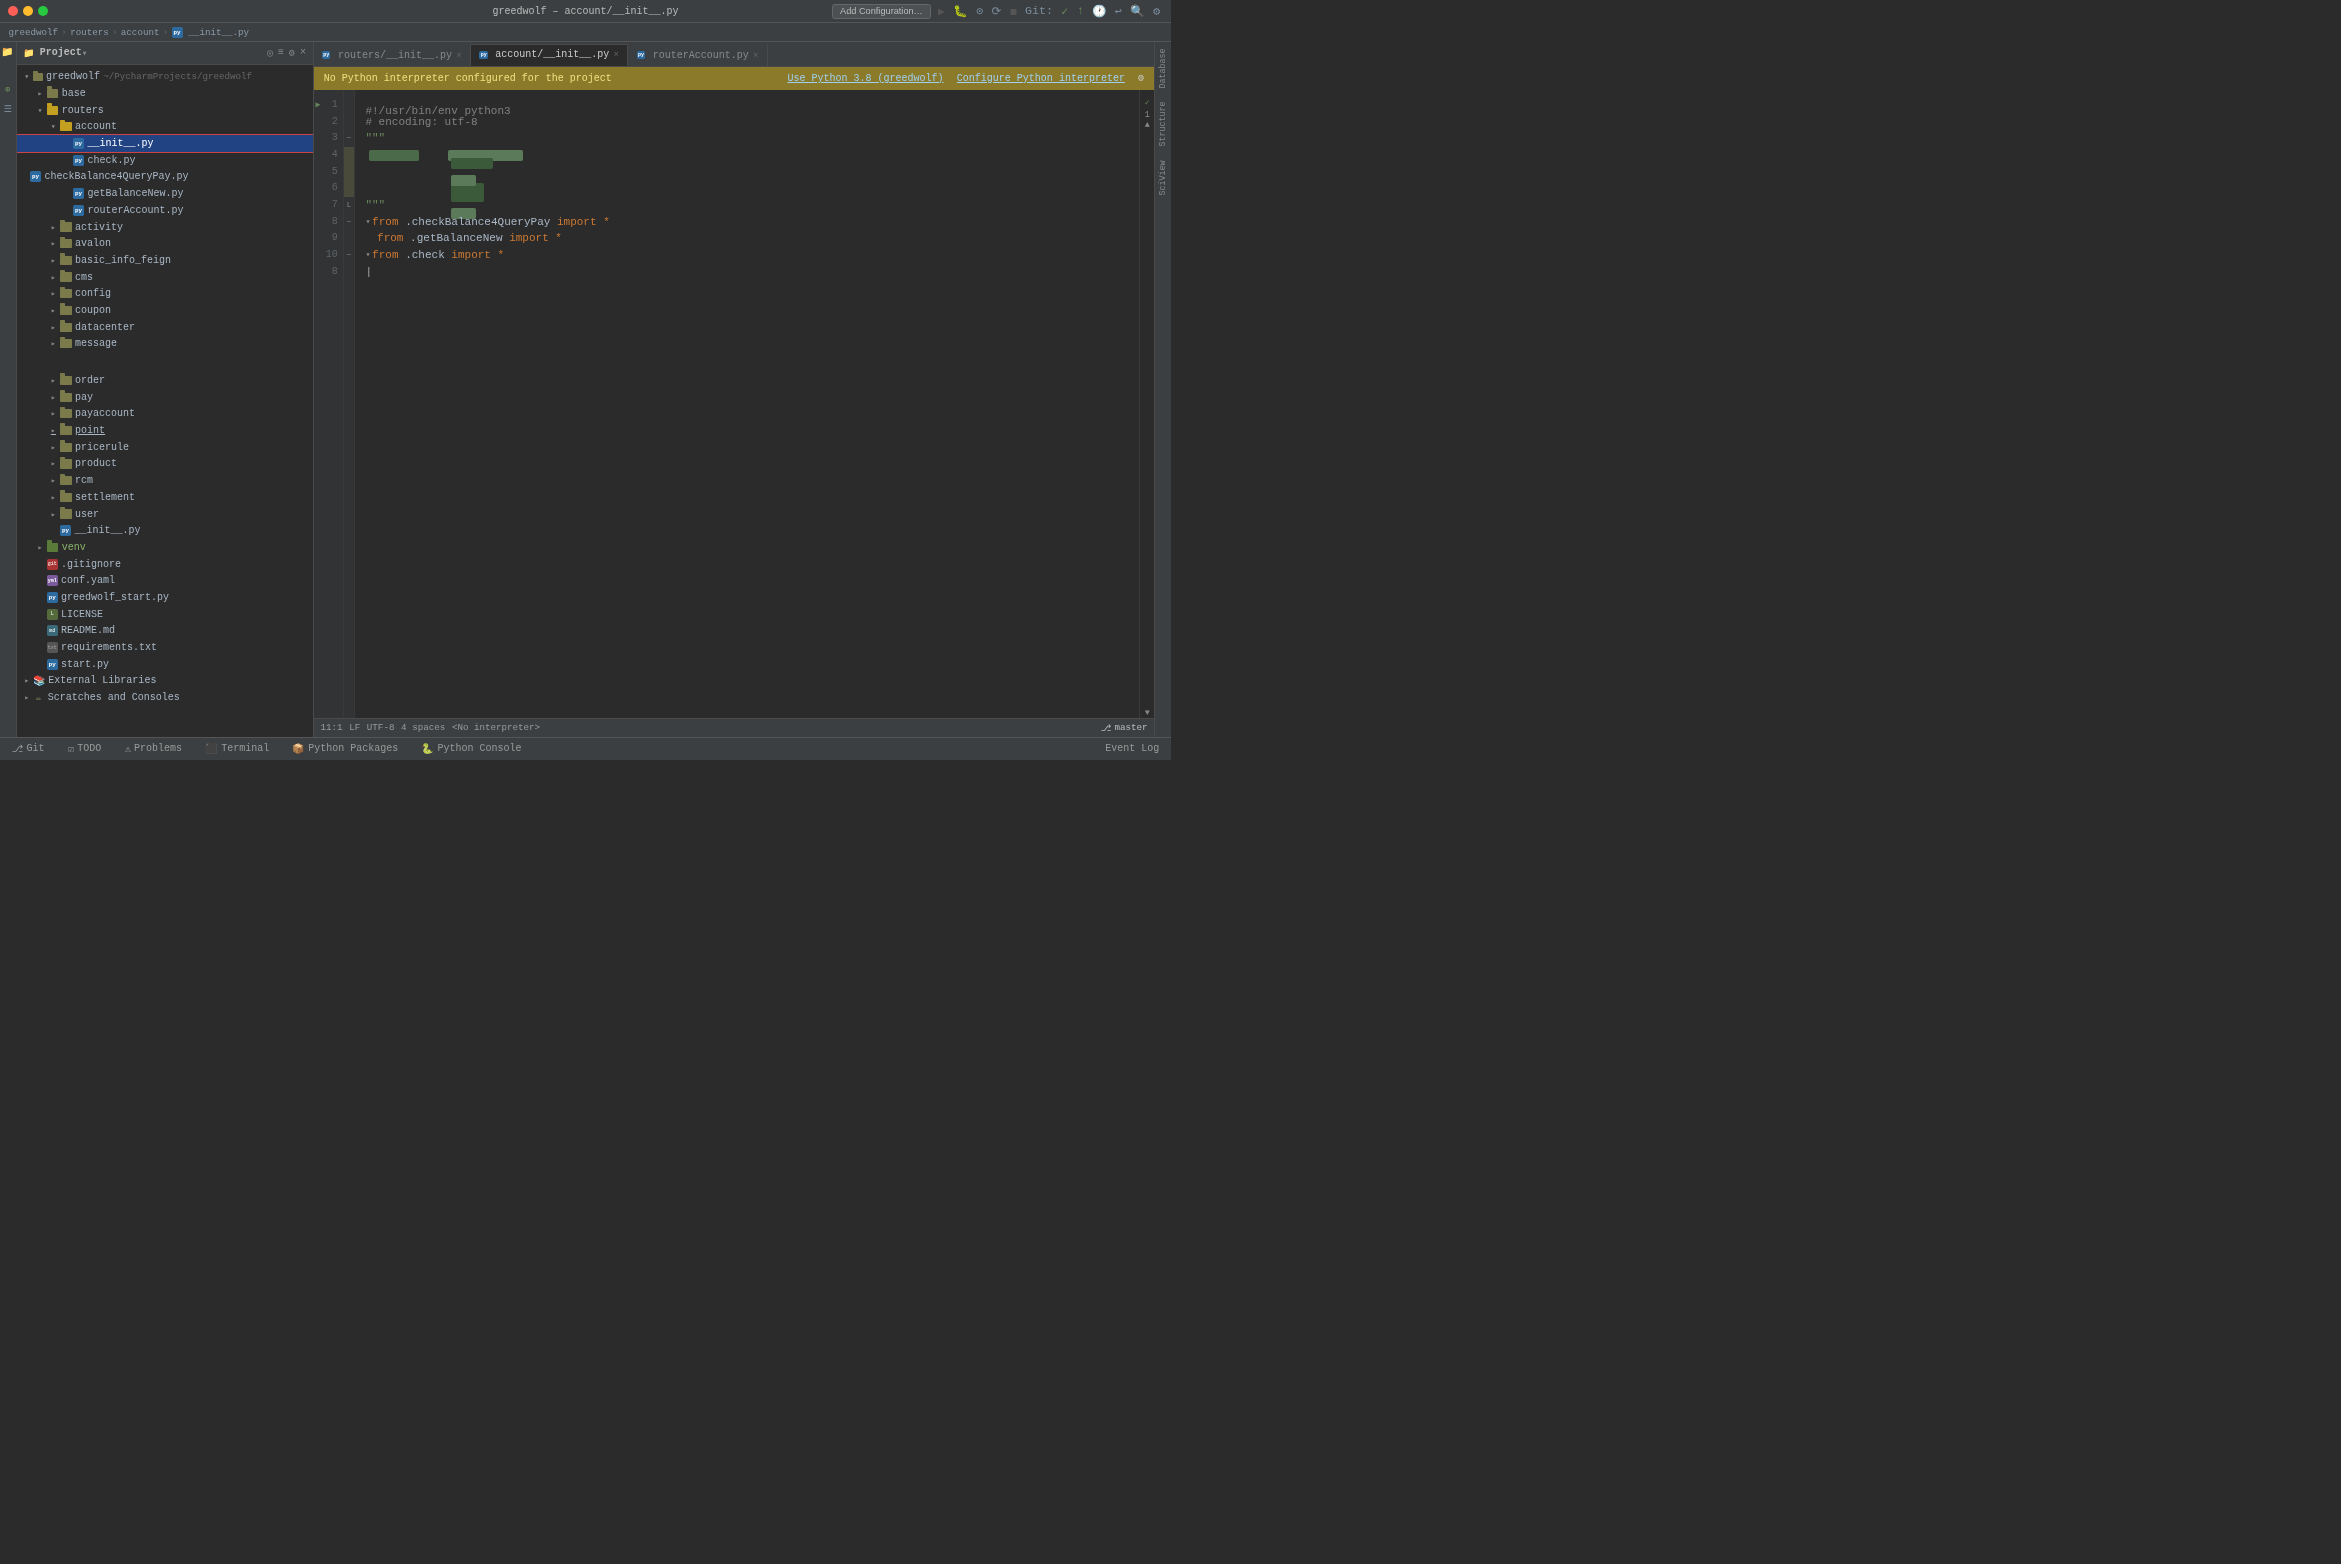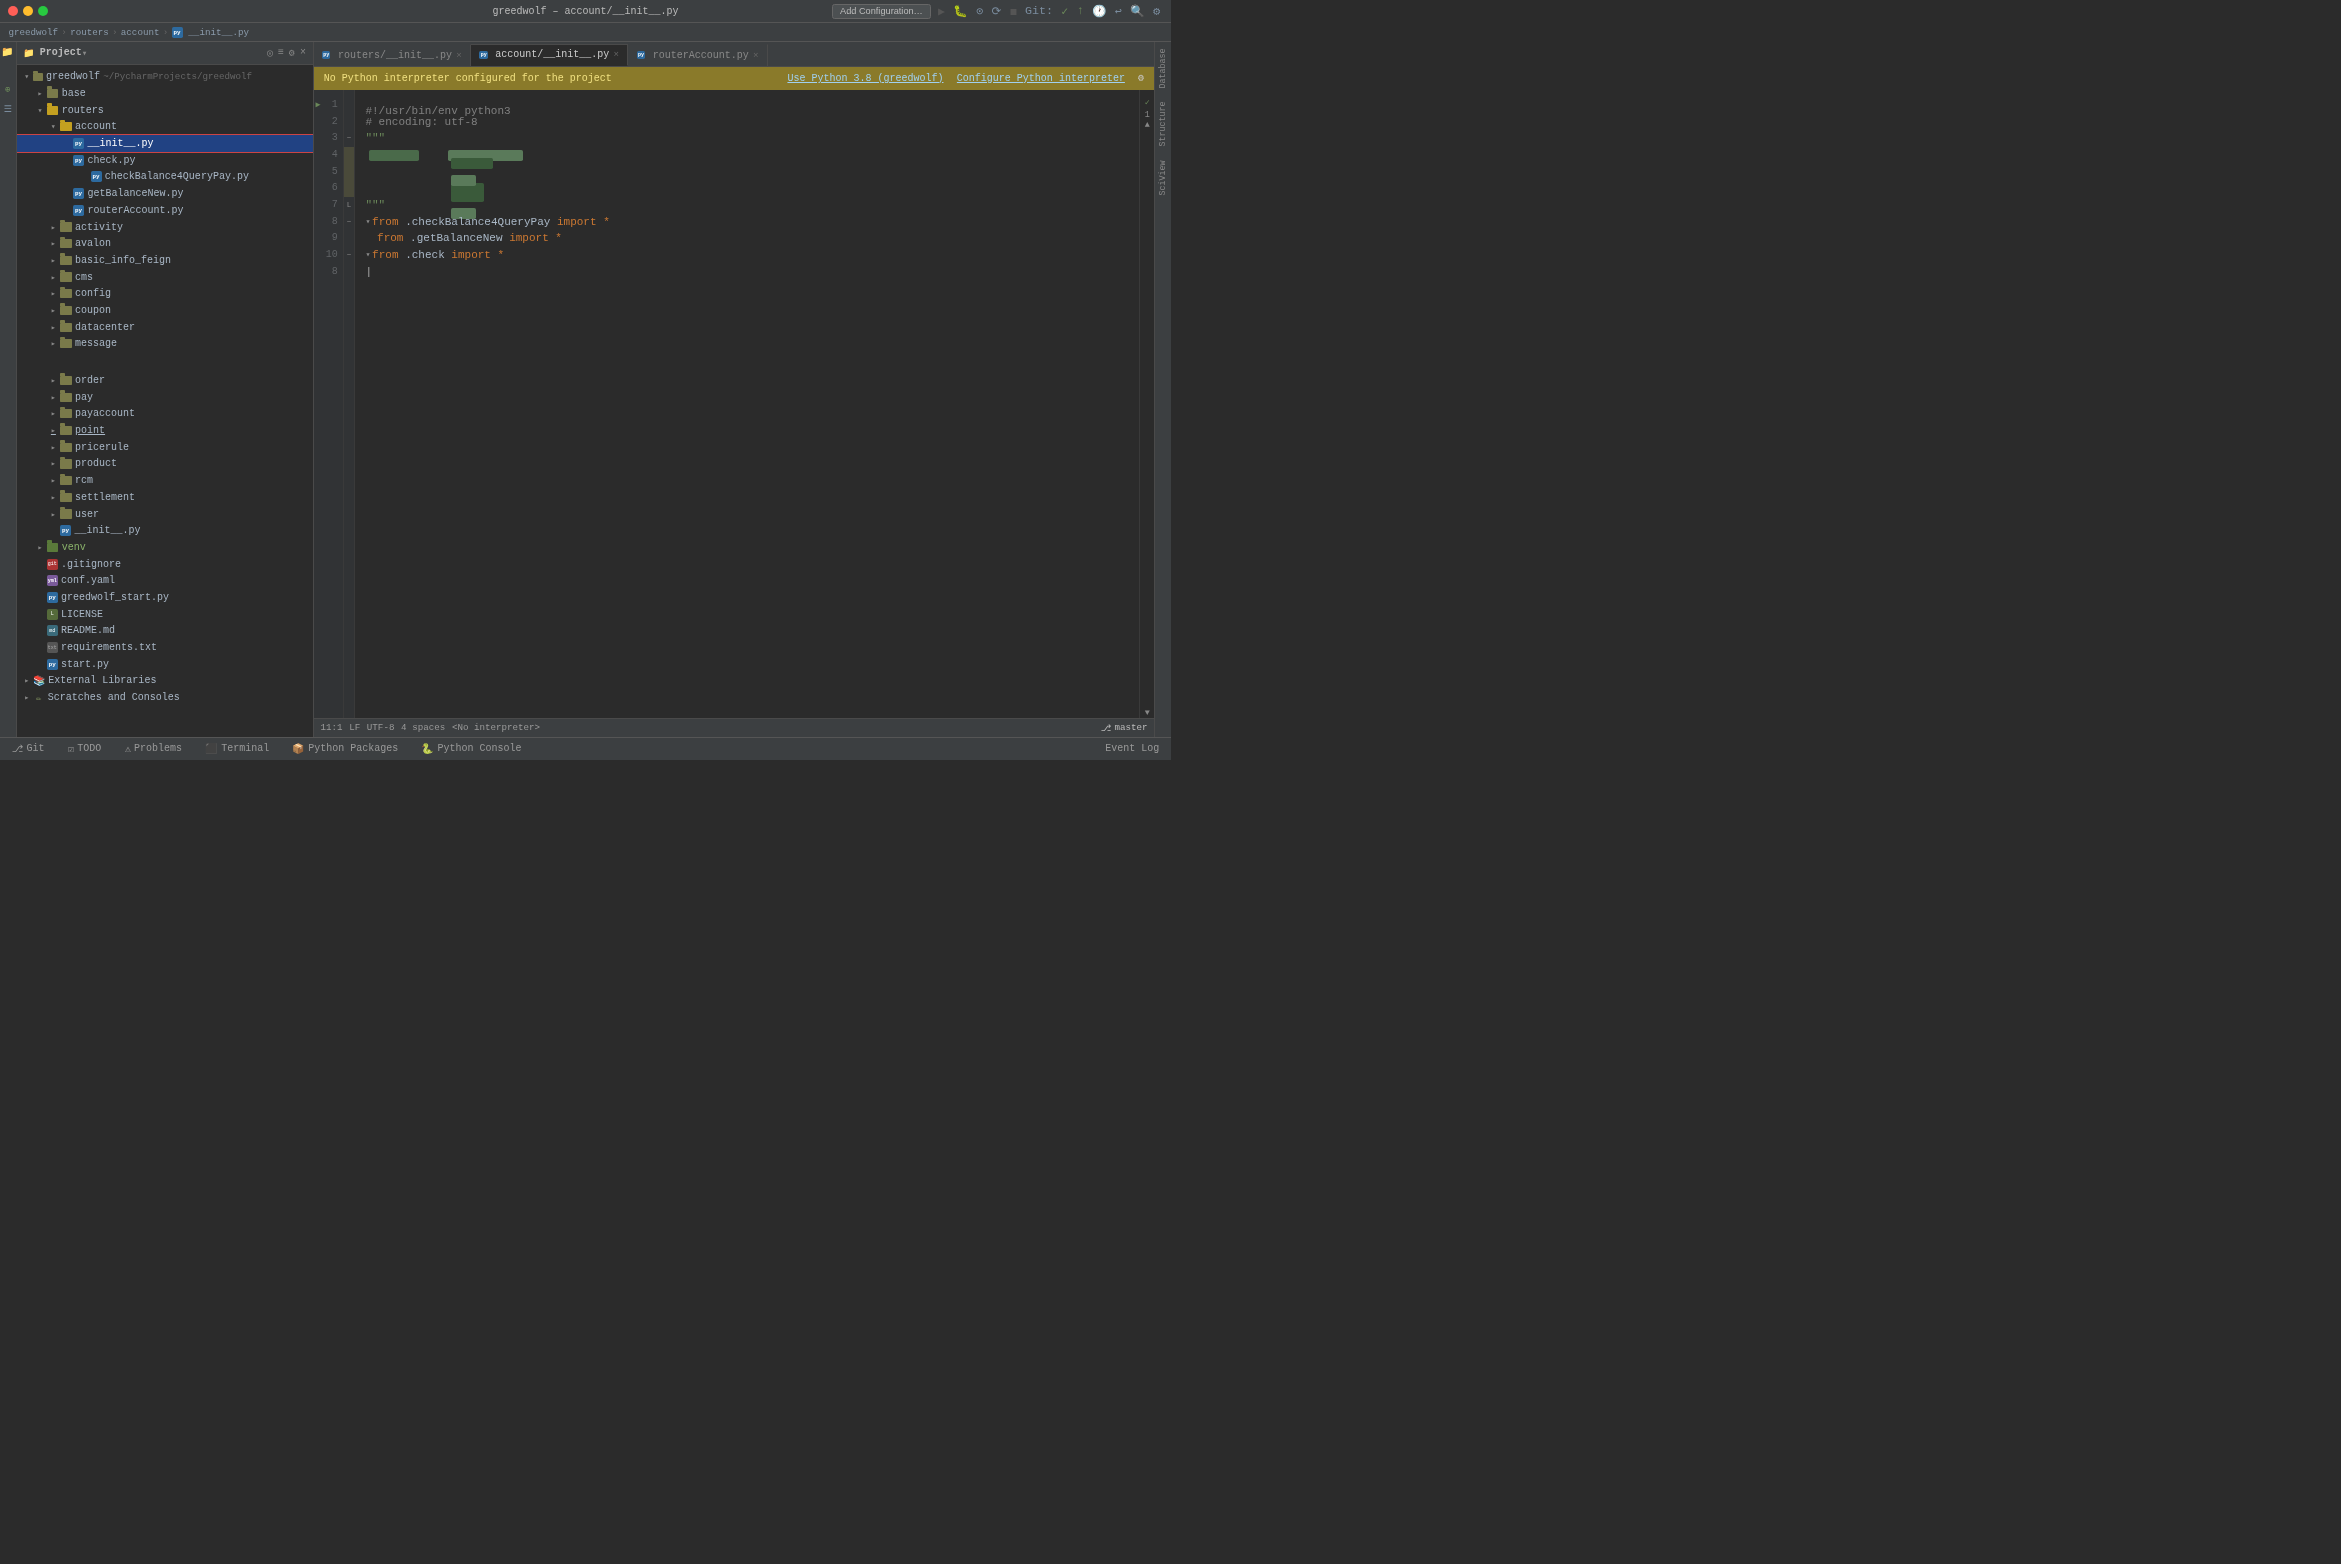--- a/index.html
+++ b/index.html
@@ -686,21 +686,21 @@
         <span class="py-file-icon">py</span>
         <span>__init__.py</span>
       </div>
 
       <div class="tree-item" style="padding-left:43px;">
         <span class="tree-arrow leaf"></span>
         <span class="py-file-icon">py</span>
         <span>check.py</span>
       </div>
 
-      <div class="tree-item" style="justify-content:center;">
+      <div class="tree-item" style="">
         <span class="tree-arrow leaf"></span>
         <span class="py-file-icon">py</span>
         <span>checkBalance4QueryPay.py</span>
       </div>
 
       <div class="tree-item" style="padding-left:43px;">
         <span class="tree-arrow leaf"></span>
         <span class="py-file-icon">py</span>
         <span>getBalanceNew.py</span>
       </div>

